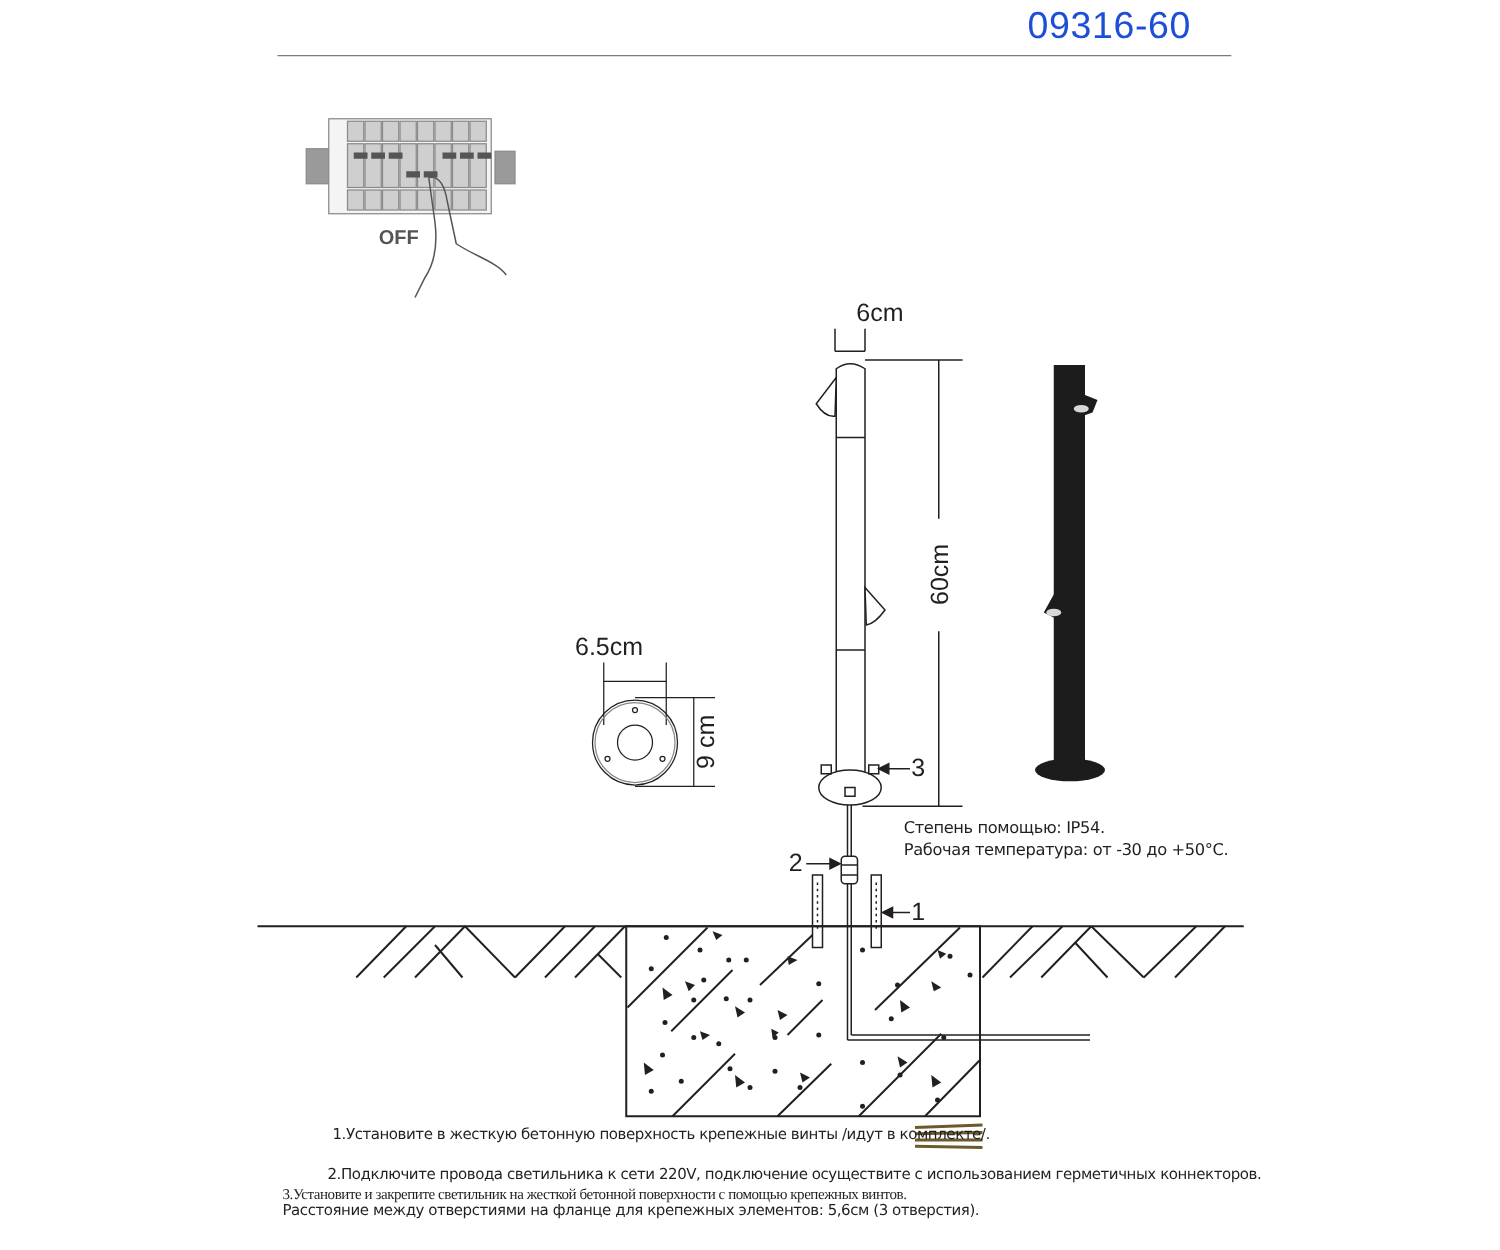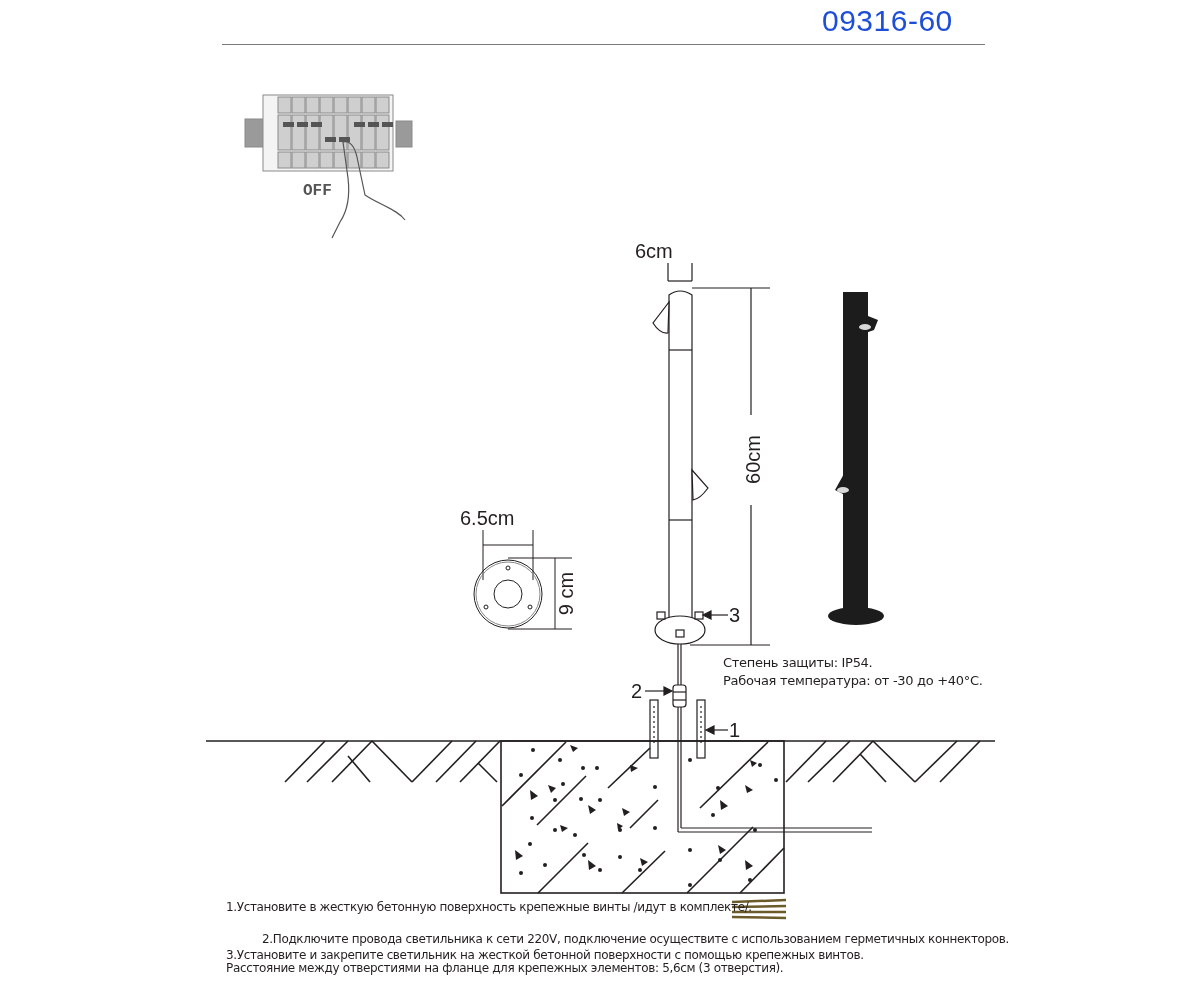--- a/index.html
+++ b/index.html
@@ -5,21 +5,21 @@
   html, body { margin:0; padding:0; background:#ffffff; }
   body { width:1200px; height:1000px; position:relative; overflow:hidden; font-family:"Liberation Sans", sans-serif; color:#231f20; }
   .abs { position:absolute; }
   .title { left:822px; top:4px; font-size:30px; letter-spacing:0.5px; color:#1d4ed8; }
   .rule { left:222px; top:44px; width:763px; height:1px; background:#7a7a7a; }
   svg.diag { position:absolute; left:0; top:0; }
   .spec { left:723px; font-size:13px; line-height:18px; color:#231f20; font-family:"DejaVu Sans", sans-serif; letter-spacing:-0.3px; }
   .instr { left:226px; font-size:12px; line-height:16px; color:#231f20; font-family:"DejaVu Sans", sans-serif; letter-spacing:-0.35px; white-space:nowrap; }
   .dim { font-size:20px; color:#231f20; font-family:"Liberation Sans", sans-serif; }
   .callout { font-size:20px; color:#231f20; }
-  .off { font-size:16px; font-weight:bold; color:#555; font-family:Liberation Mono, monospace; }
+  .off { font-size:16px; font-weight:bold; color:#555; font-family:Liberation Sans, sans-serif; }
 </style>
 </head>
 <body>
 
 <div class="abs title">09316-60</div>
 <div class="abs rule"></div>
 
 <svg class="diag" width="1200" height="1000" viewBox="0 0 1200 1000">
 
   <g stroke="#8a8a8a" stroke-width="1">
@@ -226,28 +226,28 @@
   <path d="M843 292 L868 292 L868 610 L843 610 Z" fill="#1c1c1c"></path>
   <path d="M858 312 L878 320 L874 330 L857 336 Z" fill="#1c1c1c"></path>
   <ellipse cx="865" cy="327" rx="6" ry="3" fill="#d8d8d8"></ellipse>
   <path d="M845 472 L835 490 L847 496 L852 478 Z" fill="#1c1c1c"></path>
   <ellipse cx="843" cy="490" rx="6" ry="3" fill="#d8d8d8"></ellipse>
   <ellipse cx="856" cy="616" rx="28" ry="9" fill="#1c1c1c"></ellipse>
 </svg>
 
 <div class="abs off" style="left:303px; top:182px;">OFF</div>
 
-<div class="abs dim" style="left:635px; top:240px;">6cm</div>
+<div class="abs dim" style="left:685px; top:240px;">6cm</div>
 <div class="abs dim" style="left:723px; top:448px; transform:rotate(-90deg); transform-origin:center; width:60px; text-align:center;">60cm</div>
 <div class="abs dim" style="left:460px; top:507px;">6.5cm</div>
 <div class="abs dim" style="left:536px; top:582px; transform:rotate(-90deg); width:60px; text-align:center;">9 cm</div>
 
 <div class="abs callout" style="left:729px; top:604px;">3</div>
 <div class="abs callout" style="left:631px; top:680px;">2</div>
 <div class="abs callout" style="left:729px; top:719px;">1</div>
 
-<div class="abs spec" style="top:654px;">Степень защиты: IP54.</div>
-<div class="abs spec" style="top:672px;">Рабочая температура: от -30 до +40°C.</div>
-
-<div class="abs instr" style="top:899px;">1.Установите в жесткую бетонную поверхность крепежные винты /идут в комплекте/.</div>
+<div class="abs spec" style="top:654px;">Степень помощью: IP54.</div>
+<div class="abs spec" style="top:672px;">Рабочая температура: от -30 до +50°C.</div>
+
+<div class="abs instr" style="top:899px;margin-left:40px;">1.Установите в жесткую бетонную поверхность крепежные винты /идут в комплекте/.</div>
 <div class="abs instr" style="top:960px;">Расстояние между отверстиями на фланце для крепежных элементов: 5,6см (3 отверстия).</div>
 <div class="abs instr" style="top:931px;margin-left:36px;">2.Подключите провода светильника к сети 220V, подключение осуществите с использованием герметичных коннекторов.</div>
-<div class="abs instr" style="top:947px;">3.Установите и закрепите светильник на жесткой бетонной поверхности с помощью крепежных винтов.</div>
+<div class="abs instr" style="top:947px;font-family:Liberation Serif, serif;">3.Установите и закрепите светильник на жесткой бетонной поверхности с помощью крепежных винтов.</div>
 
 </body></html>

